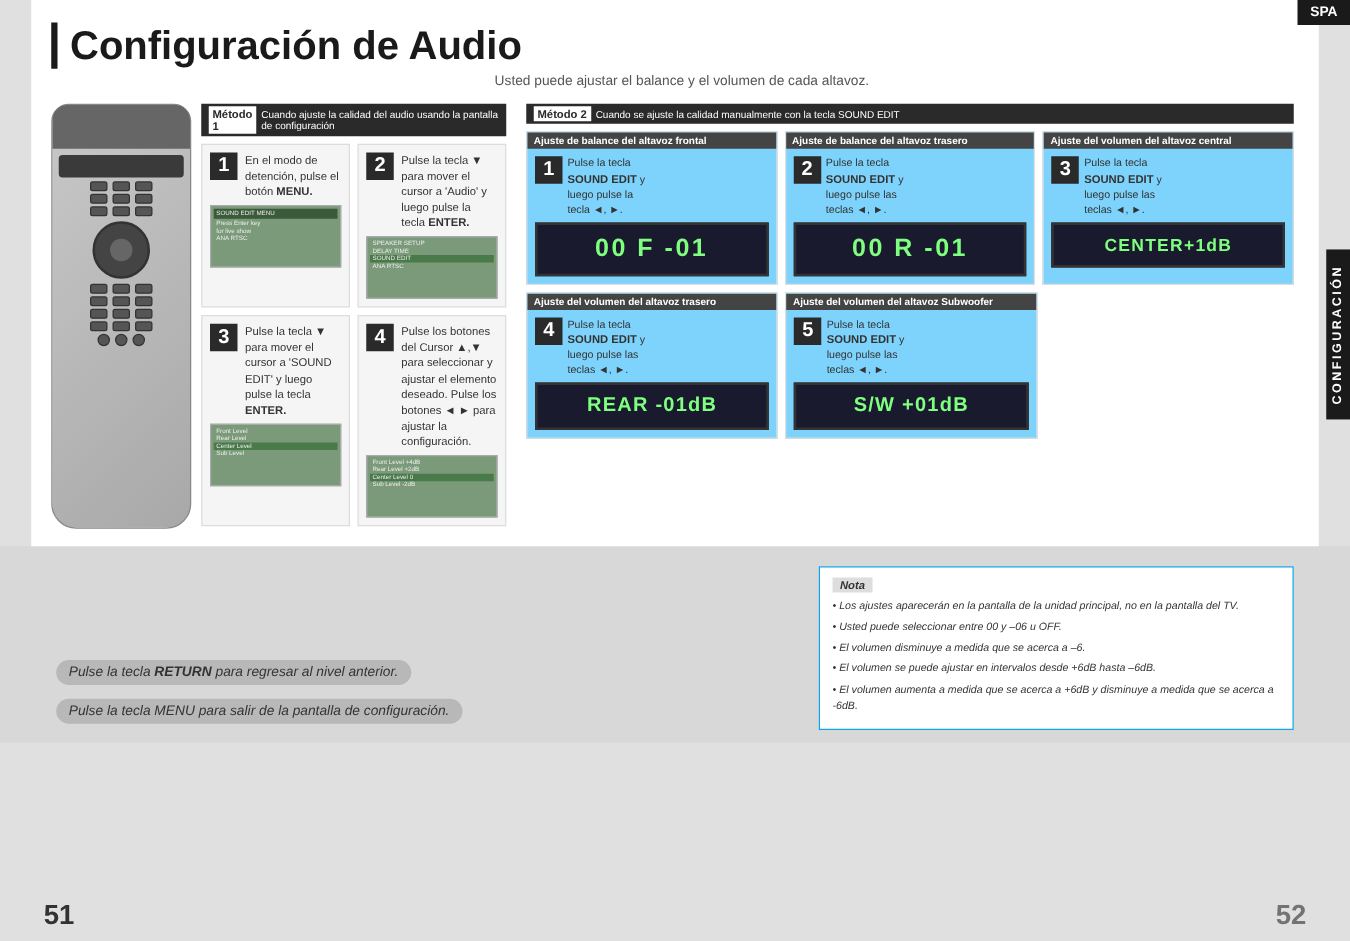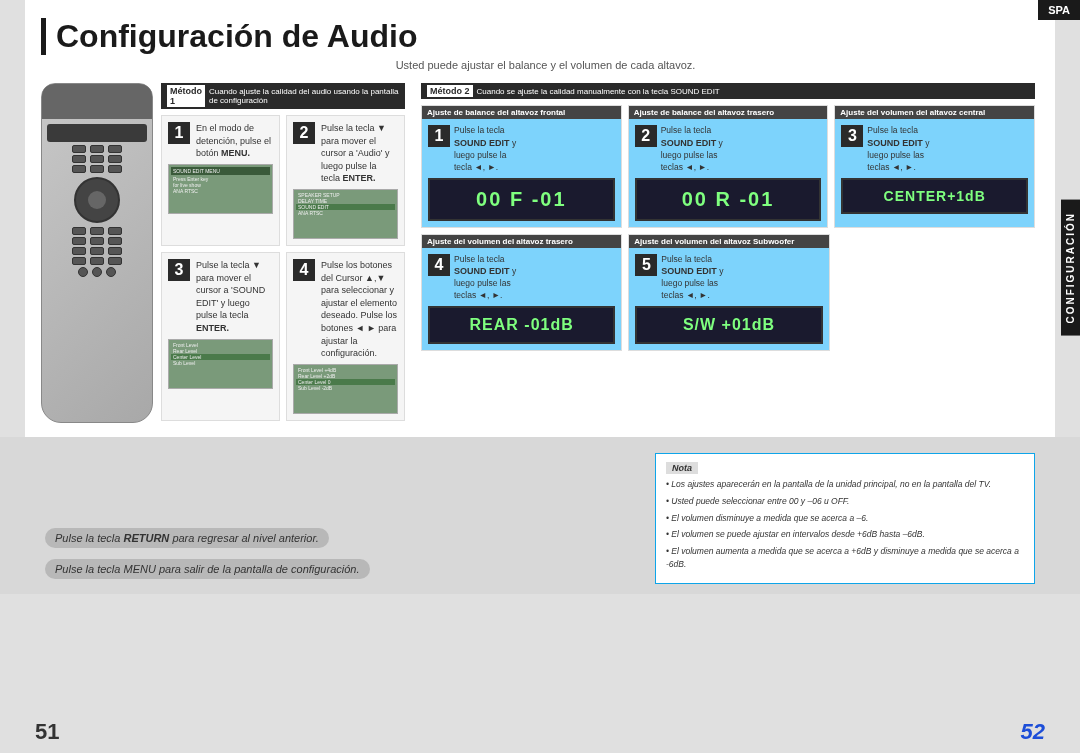--- a/index.html
+++ b/index.html
@@ -300,22 +300,21 @@
       font-weight: bold;
       color: #333;
     }
 
     .page-num-right {
       position: absolute;
       bottom: 8px;
       right: 35px;
       font-size: 22px;
       font-weight: bold;
-      color: #1d4ed8;
-      font-style: italic;
+      color: #737373;
     }
 
     
     .remote-container {
       width: 112px;
       background: linear-gradient(135deg, #c8c8c8, #a8a8a8);
       border-radius: 14px 14px 20px 20px;
       border: 1.5px solid #888;
       padding: 6px 5px;
       height: 340px;

